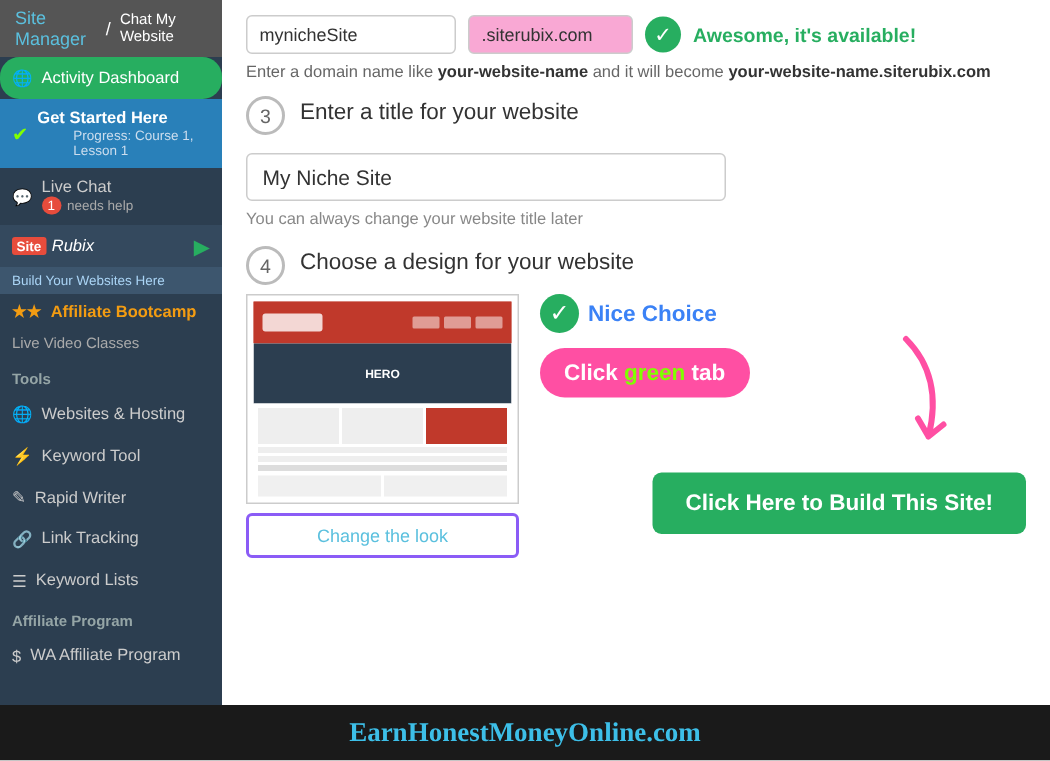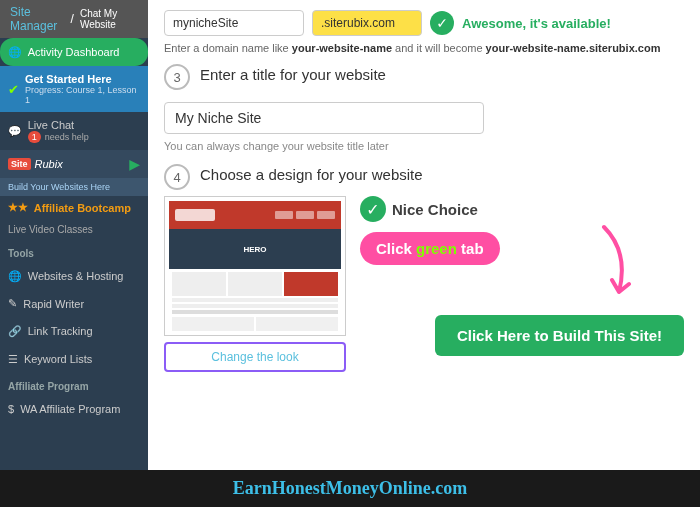--- a/index.html
+++ b/index.html
@@ -147,21 +147,21 @@
       background: #fff;
       width: 140px;
     }
 
     .domain-ext {
       border: 1px solid #ccc;
       border-radius: 4px;
       padding: 5px 8px;
       font-size: 12px;
       color: #333;
-      background: #fde047;
+      background: #f9a8d4;
       width: 110px;
     }
 
     .check-circle {
       width: 24px; height: 24px;
       border-radius: 50%;
       background: #27ae60;
       display: flex; align-items: center; justify-content: center;
       color: #fff;
       font-size: 14px;
@@ -316,21 +316,21 @@
     .nice-check {
       width: 26px; height: 26px;
       border-radius: 50%;
       background: #27ae60;
       display: flex; align-items: center; justify-content: center;
       color: #fff;
       font-size: 16px;
     }
 
     .nice-text {
-      color: #404040;
+      color: #3b82f6;
       font-size: 15px;
       font-weight: bold;
     }
 
     .click-green-bubble {
       background: #ff4fa3;
       color: #fff;
       border-radius: 20px;
       padding: 8px 16px;
       font-size: 15px;
@@ -399,21 +399,21 @@
 
     <div class="sidebar-item active-green">
       <span class="icon-globe"></span>
       <span style="font-size:11px;">Activity Dashboard</span>
     </div>
 
     <div class="sidebar-item highlight-blue">
       <span style="color:#7fff00;font-size:13px;">✔</span>
       <div style="display:flex;flex-direction:column;">
         <span style="font-size:11px;font-weight:bold;color:#fff;">Get Started Here</span>
-        <span style="font-size:9px;color:#cde;">Progress: Course 1, Lesson 1</span>
+        <span style="font-size:9px;color:#cde;margin-left:24px;">Progress: Course 1, Lesson 1</span>
       </div>
     </div>
 
     <div class="sidebar-item">
       <span class="icon-chat"></span>
       <div style="display:flex;flex-direction:column;">
         <span style="font-size:11px;">Live Chat</span>
         <div style="display:flex;align-items:center;gap:4px;">
           <span style="background:#e74c3c;color:#fff;border-radius:10px;font-size:9px;padding:1px 4px;">1</span>
           <span style="font-size:9px;color:#aaa;">needs help</span>
@@ -440,20 +440,24 @@
 
     <div class="live-video-item">
       <span>Live Video Classes</span>
     </div>
 
     <div class="sidebar-section-label">Tools</div>
 
     <div class="sidebar-item">
       <span class="icon-globe"></span>
       <span style="font-size:11px;">Websites &amp; Hosting</span>
+    </div>
+    <div class="sidebar-item">
+      <span class="icon-lightning"></span>
+      <span style="font-size:11px;">Keyword Tool</span>
     </div>
     <div class="sidebar-item">
       <span style="font-size:11px;">✎</span>
       <span style="font-size:11px;">Rapid Writer</span>
     </div>
     <div class="sidebar-item">
       <span class="icon-link"></span>
       <span style="font-size:11px;">Link Tracking</span>
     </div>
     <div class="sidebar-item">

